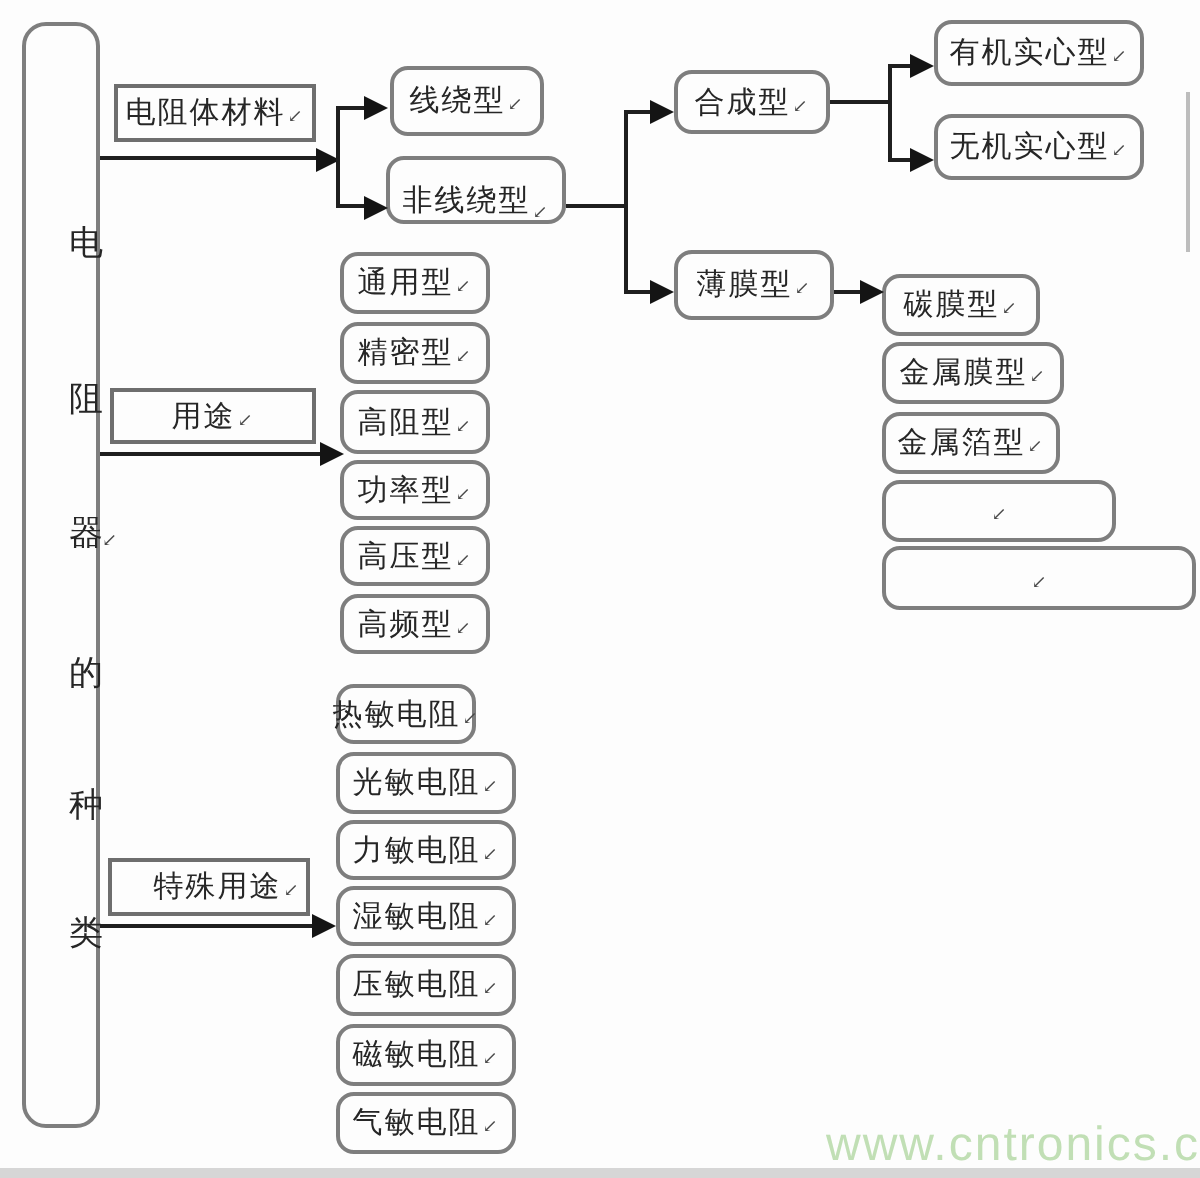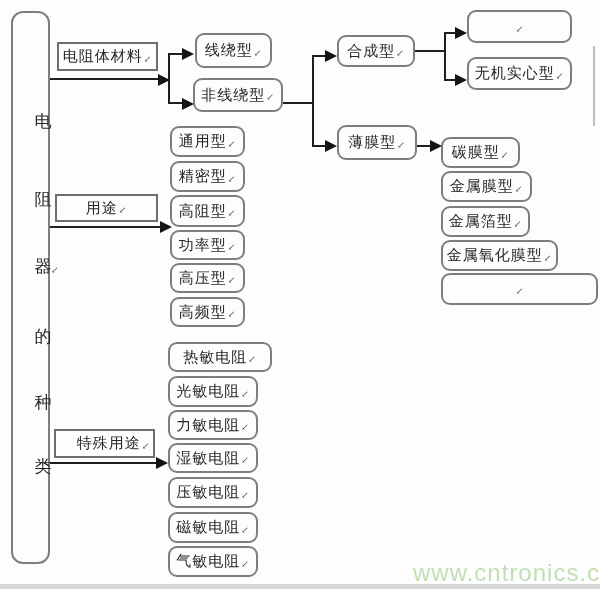--- a/index.html
+++ b/index.html
@@ -71,54 +71,54 @@
   </div>
   <div class="node square" style="left:54px;top:429px;width:101px;height:29px;padding-left:18px;">
     <span class="lbl">特殊用途</span>
       <span class="rm">↙</span>
   </div>
 
   <div class="node round" style="left:195px;top:33px;width:77px;height:35px;">
     <span class="lbl">线绕型</span>
       <span class="rm">↙</span>
   </div>
-  <div class="node round" style="left:193px;top:78px;width:90px;height:34px;">
+  <div class="node round" style="left:193px;top:78px;width:90px;height:34px;align-items:flex-end;">
     <span class="lbl">非线绕型</span>
       <span class="rm">↙</span>
   </div>
   <div class="node round" style="left:337px;top:35px;width:78px;height:32px;">
     <span class="lbl">合成型</span>
       <span class="rm">↙</span>
   </div>
   <div class="node round" style="left:337px;top:125px;width:80px;height:35px;">
     <span class="lbl">薄膜型</span>
       <span class="rm">↙</span>
   </div>
   <div class="node round" style="left:467px;top:10px;width:105px;height:33px;">
+    <span class="lbl">有机实心型</span>
       <span class="rm">↙</span>
   </div>
   <div class="node round" style="left:467px;top:57px;width:105px;height:33px;">
     <span class="lbl">无机实心型</span>
       <span class="rm">↙</span>
   </div>
 
   <div class="node round" style="left:441px;top:137px;width:79px;height:31px;">
     <span class="lbl">碳膜型</span>
       <span class="rm">↙</span>
   </div>
   <div class="node round" style="left:441px;top:171px;width:91px;height:31px;">
     <span class="lbl">金属膜型</span>
       <span class="rm">↙</span>
   </div>
   <div class="node round" style="left:441px;top:206px;width:89px;height:31px;">
     <span class="lbl">金属箔型</span>
       <span class="rm">↙</span>
   </div>
   <div class="node round" style="left:441px;top:240px;width:117px;height:31px;">
-    <span class="lbl">金属氧化膜型</span>
       <span class="rm">↙</span>
   </div>
   <div class="node round" style="left:441px;top:273px;width:157px;height:32px;">
       <span class="rm">↙</span>
   </div>
 
   <div class="node round" style="left:170px;top:126px;width:75px;height:31px;">
     <span class="lbl">通用型</span>
       <span class="rm">↙</span>
   </div>
@@ -136,21 +136,21 @@
   </div>
   <div class="node round" style="left:170px;top:263px;width:75px;height:30px;">
     <span class="lbl">高压型</span>
       <span class="rm">↙</span>
   </div>
   <div class="node round" style="left:170px;top:297px;width:75px;height:30px;">
     <span class="lbl">高频型</span>
       <span class="rm">↙</span>
   </div>
 
-  <div class="node round" style="left:168px;top:342px;width:104px;height:30px;">
+  <div class="node round" style="left:168px;top:342px;width:70px;height:30px;">
     <span class="lbl">热敏电阻</span>
       <span class="rm">↙</span>
   </div>
   <div class="node round" style="left:168px;top:376px;width:90px;height:31px;">
     <span class="lbl">光敏电阻</span>
       <span class="rm">↙</span>
   </div>
   <div class="node round" style="left:168px;top:410px;width:90px;height:30px;">
     <span class="lbl">力敏电阻</span>
       <span class="rm">↙</span>

